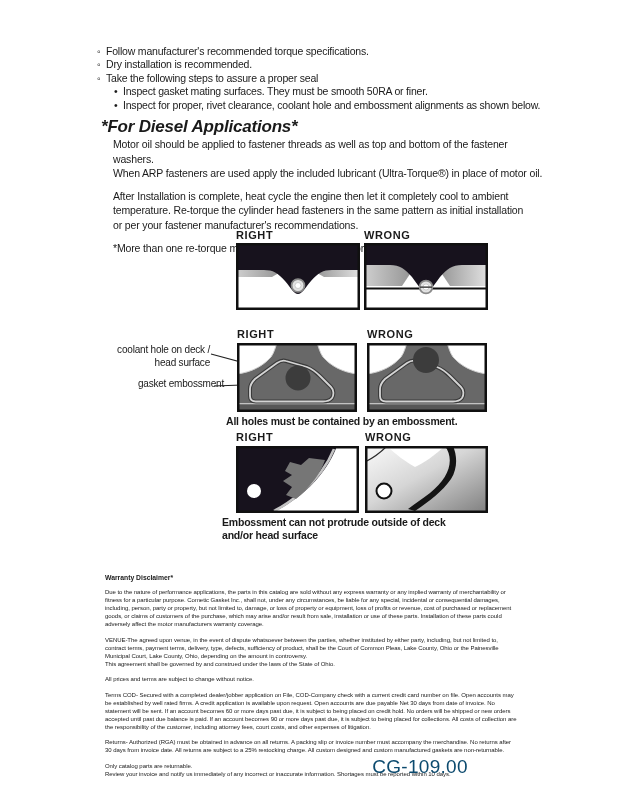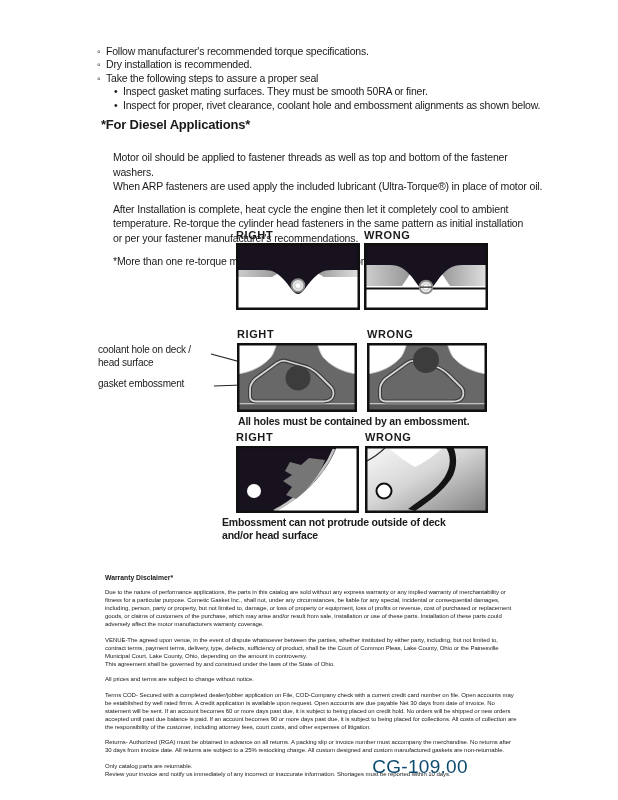--- a/index.html
+++ b/index.html
@@ -14,28 +14,28 @@
     font-size:13px; font-weight:bold; letter-spacing:-0.2px;
     text-decoration:underline; text-underline-offset:2px;
   }
   
   .tips{position:absolute; left:97px; top:45px; width:470px;}
   .bullet{display:flex; font-size:10.5px; line-height:13.4px; letter-spacing:-0.2px;}
   .bullet .mk{width:9px; flex:none;}
   .bullet.sub{margin-left:17px;}
   
   .diesel{position:absolute; left:101px; top:117px; width:450px;}
-  .diesel-head{font-size:13px; font-weight:bold; letter-spacing:-0.2px; margin-bottom:18px;}
+  .diesel-head{font-size:17px; font-weight:bold; letter-spacing:-0.2px; margin-bottom:0;font-style:italic;}
   .diesel p{font-size:10.5px; line-height:14.6px; letter-spacing:-0.15px;
     margin:0 0 8px 12px; white-space:pre-line;}
   
   .dlabel{position:absolute; font-weight:bold; font-size:11px; letter-spacing:0.6px;}
   .dbox{position:absolute; display:block;}
   .caption{position:absolute; font-weight:bold; font-size:10.5px; letter-spacing:-0.2px; white-space:pre-line; line-height:12.5px;}
-  .ann{position:absolute; text-align:left; font-size:10px; line-height:12.5px; letter-spacing:-0.2px;}
+  .ann{position:absolute; text-align:right; font-size:10px; line-height:12.5px; letter-spacing:-0.2px;}
   .leader{position:absolute; pointer-events:none;}
   
   .legal{position:absolute; left:105px; top:574px; width:414px;}
   .legal-head{font-size:6.8px; font-weight:bold; margin-bottom:7px;}
   .legal p{font-size:6px; line-height:8px; letter-spacing:-0.05px; margin:0 0 7.5px 0; white-space:pre-line;}
   
   .pagenum{position:absolute; left:355px; top:756px; width:130px; text-align:center;
     font-size:19px; letter-spacing:0.3px; color:#0c4a6e;}
 </style>
 </head>
@@ -119,21 +119,21 @@
     <rect x="56" y="43.4" width="12" height="1.5" fill="#444444"></rect>
     <rect x="1.25" y="1.25" width="121.5" height="64.5" fill="none" stroke="#101010" stroke-width="2.5"></rect>
   </svg>
 
 
   <div class="dlabel" style="left:237px;top:328px;width:120px">RIGHT</div>
   <div class="dlabel" style="left:367px;top:328px;width:120px">WRONG</div>
 
   <div class="ann" style="left:98px;top:344px;width:112px">coolant hole on
 deck / head surface</div>
-  <div class="ann" style="left:98px;top:378px;width:112px">gasket embossment</div>
+  <div class="ann" style="left:112px;top:378px;width:112px">gasket embossment</div>
 
   <svg class="leader" style="left:110px;top:340px" width="200" height="60" viewBox="0 0 200 60">
     <line x1="101" y1="14" x2="186" y2="37" stroke="#222" stroke-width="1.1"></line>
     <line x1="104" y1="46" x2="160" y2="44" stroke="#222" stroke-width="1.1"></line>
   </svg>
 
   <svg class="dbox" style="left:237px;top:343px" width="120" height="69" viewBox="0 0 120 69">
     <rect width="120" height="69" fill="#ffffff"></rect>
     <path d="M0,31 C15,29 26,23 34,14 C37,10 38,5 40,0 H80 C82,5 83,10 86,14 C94,23 105,29 120,31 V69 H0 Z" fill="#686868"></path>
     <path d="M0,31 C15,29 26,23 34,14 C37,10 38,5 40,0" fill="none" stroke="#d0d0d0" stroke-width="1"></path>
@@ -152,21 +152,21 @@
     <path d="M0,31 C15,29 26,23 34,14 C37,10 38,5 40,0" fill="none" stroke="#d0d0d0" stroke-width="1"></path>
     <path d="M80,0 C82,5 83,10 86,14 C94,23 105,29 120,31" fill="none" stroke="#d0d0d0" stroke-width="1"></path>
     <rect x="0" y="61" width="120" height="8" fill="#575757"></rect>
     <rect x="0" y="60" width="120" height="1.3" fill="#c2c2c2"></rect>
     <path d="M13,53 V46 C13,43 15,39 18,36 L40,20 C43,18 46,17 49,18 L70,24 C75,26 79,29 83,33 L94,44 C97,47 97,52 95,55 C93,57.5 90,58.5 86,58.5 L19,58.5 C15,58.5 13,56.5 13,53 Z" fill="none" stroke="#3a3a3a" stroke-width="4"></path>
     <path d="M13,53 V46 C13,43 15,39 18,36 L40,20 C43,18 46,17 49,18 L70,24 C75,26 79,29 83,33 L94,44 C97,47 97,52 95,55 C93,57.5 90,58.5 86,58.5 L19,58.5 C15,58.5 13,56.5 13,53 Z" fill="none" stroke="#d4d4d4" stroke-width="1.8"></path>
     <circle cx="59" cy="17" r="13" fill="#3c3c3c"></circle>
     <rect x="1.25" y="1.25" width="117.5" height="66.5" fill="none" stroke="#101010" stroke-width="2.5"></rect>
   </svg>
 
-  <div class="caption" style="left:238px;top:415px;width:260px">All holes must be contained by an embossment.</div>
+  <div class="caption" style="left:226px;top:415px;width:260px">All holes must be contained by an embossment.</div>
 
   <div class="dlabel" style="left:236px;top:431px;width:123px">RIGHT</div>
   <div class="dlabel" style="left:365px;top:431px;width:123px">WRONG</div>
 
   <svg class="dbox" style="left:236px;top:446px" width="123" height="67" viewBox="0 0 123 67">
     <rect width="123" height="67" fill="#ffffff"></rect>
     <path d="M0,0 H101 C95,16 84,32 68,46 C56,56 46,62 36,67 H0 Z" fill="#17121d"></path>
     <path d="M98,3 C92,18 81,33 66,46 C55,55 46,61 38,65" stroke="#c4c4c4" stroke-width="2.6" fill="none"></path>
     <path d="M89,14 L73,12 L65,19 L54,16 L49,25 L56,29 L47,35 L56,41 L50,49 L60,53 C66,48 73,41 79,33 C84,26 87,20 89,14 Z" fill="#767676"></path>
     <circle cx="18" cy="45" r="7" fill="#ffffff"></circle>

